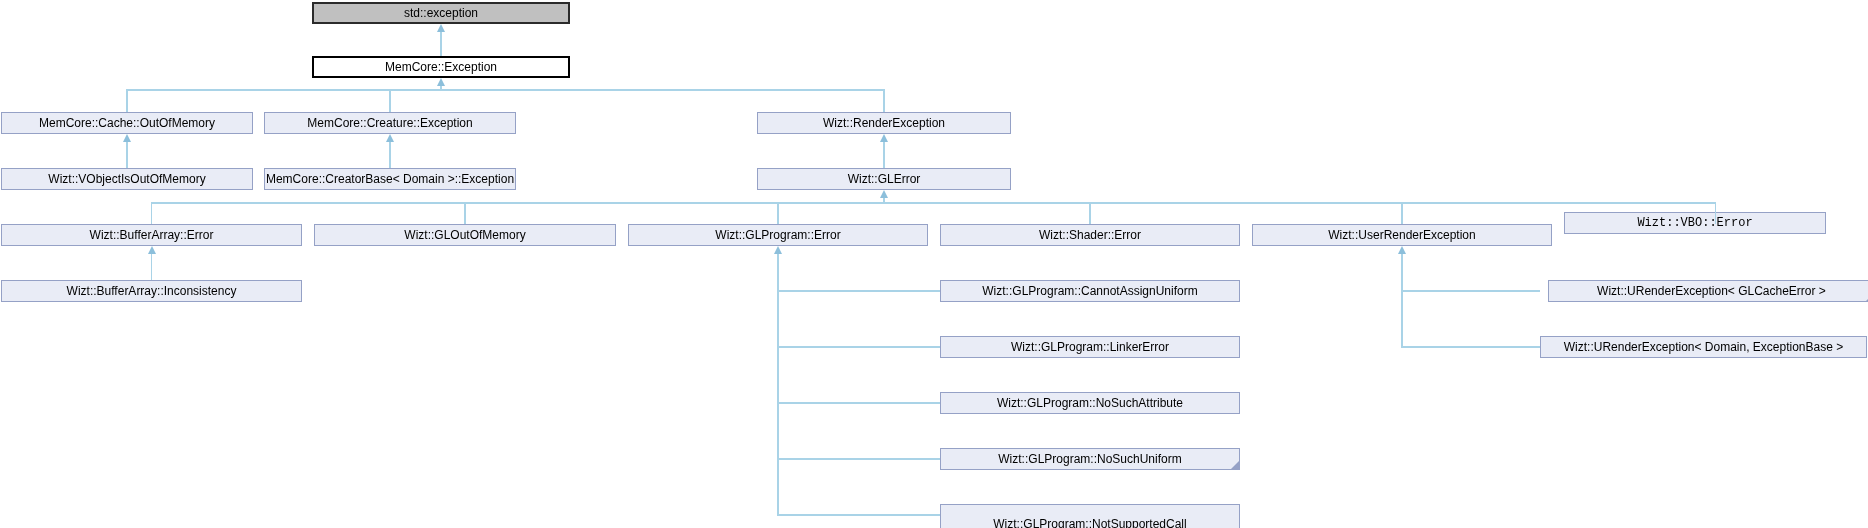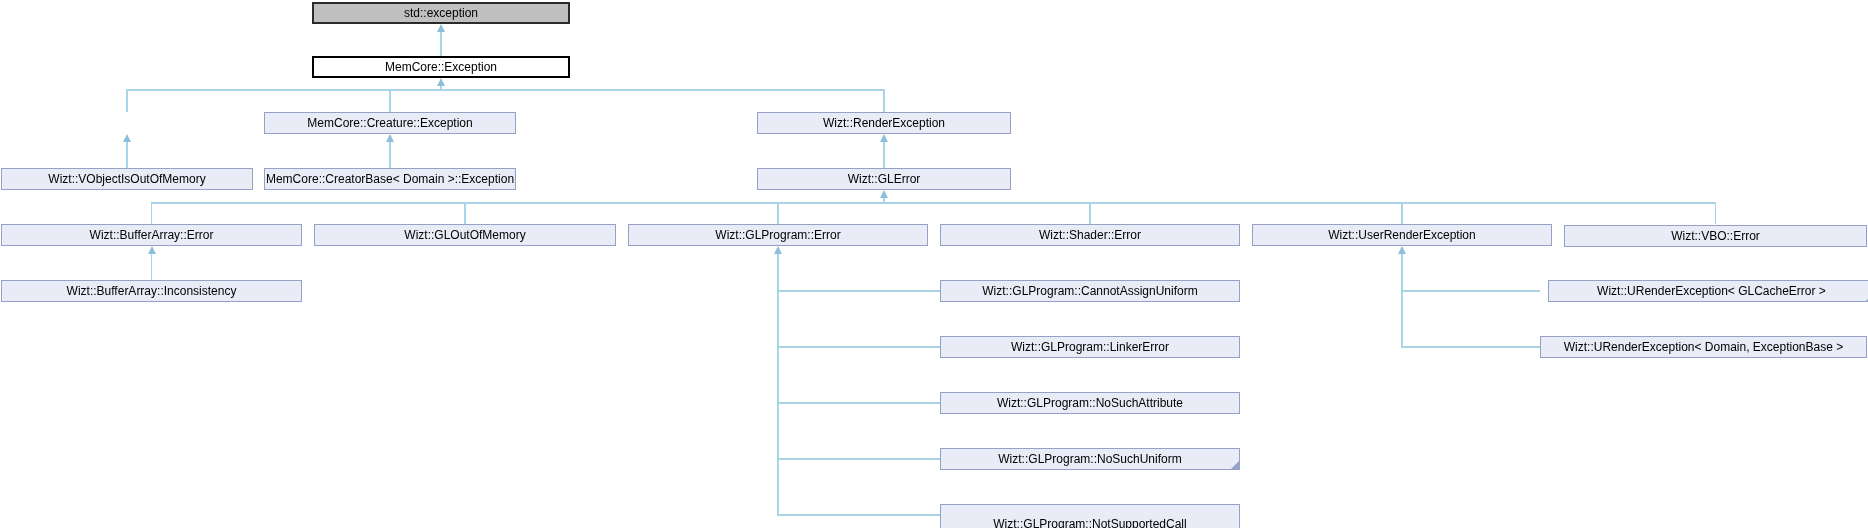--- a/index.html
+++ b/index.html
@@ -31,20 +31,23 @@
 </head>
 <body>
 
 <div id="stage" style="--node-fill: #e9ecf6; --node-border: #95a1c6; --root-fill: #c0c0c0; --root-border: #2b2b2b; --current-fill: #ffffff; --current-border: #000000; --edge: #a9d3e7; --arrow: #8cbfdb; --text: #000000;">
     <div class="node external" style="left: 312px; top: 2px; width: 258px; height: 22px; align-items: center;">
       <span>std::exception</span>
     </div>
     <div class="node current" style="left: 312px; top: 56px; width: 258px; height: 22px;">
       <span>MemCore::Exception</span>
     </div>
+    <div class="node " style="left: 1px; top: 112px; width: 252px; height: 22px;">
+      <span>MemCore::Cache::OutOfMemory</span>
+    </div>
     <div class="node " style="left: 264px; top: 112px; width: 252px; height: 22px;">
       <span>MemCore::Creature::Exception</span>
     </div>
     <div class="node " style="left: 757px; top: 112px; width: 254px; height: 22px;">
       <span>Wizt::RenderException</span>
     </div>
     <div class="node " style="left: 1px; top: 168px; width: 252px; height: 22px;">
       <span>Wizt::VObjectIsOutOfMemory</span>
     </div>
     <div class="node " style="left: 264px; top: 168px; width: 252px; height: 22px;">
@@ -61,21 +64,21 @@
     </div>
     <div class="node " style="left: 628px; top: 224px; width: 300px; height: 22px;">
       <span>Wizt::GLProgram::Error</span>
     </div>
     <div class="node " style="left: 940px; top: 224px; width: 300px; height: 22px;">
       <span>Wizt::Shader::Error</span>
     </div>
     <div class="node " style="left: 1252px; top: 224px; width: 300px; height: 22px;">
       <span>Wizt::UserRenderException</span>
     </div>
-    <div class="node " style="left: 1564px; top: 225px; width: 303px; height: 22px;">
+    <div class="node " style="left: 1564px; top: 212px; width: 262px; height: 22px; font-family: Liberation Mono, monospace;">
       <span>Wizt::VBO::Error</span>
     </div>
     <div class="node " style="left: 1px; top: 280px; width: 301px; height: 22px;">
       <span>Wizt::BufferArray::Inconsistency</span>
     </div>
     <div class="node " style="left: 940px; top: 280px; width: 300px; height: 22px;">
       <span>Wizt::GLProgram::CannotAssignUniform</span>
     </div>
     <div class="node " style="left: 1548px; top: 280px; width: 327px; height: 22px;">
       <span>Wizt::URenderException&lt; GLCacheError &gt;</span>

